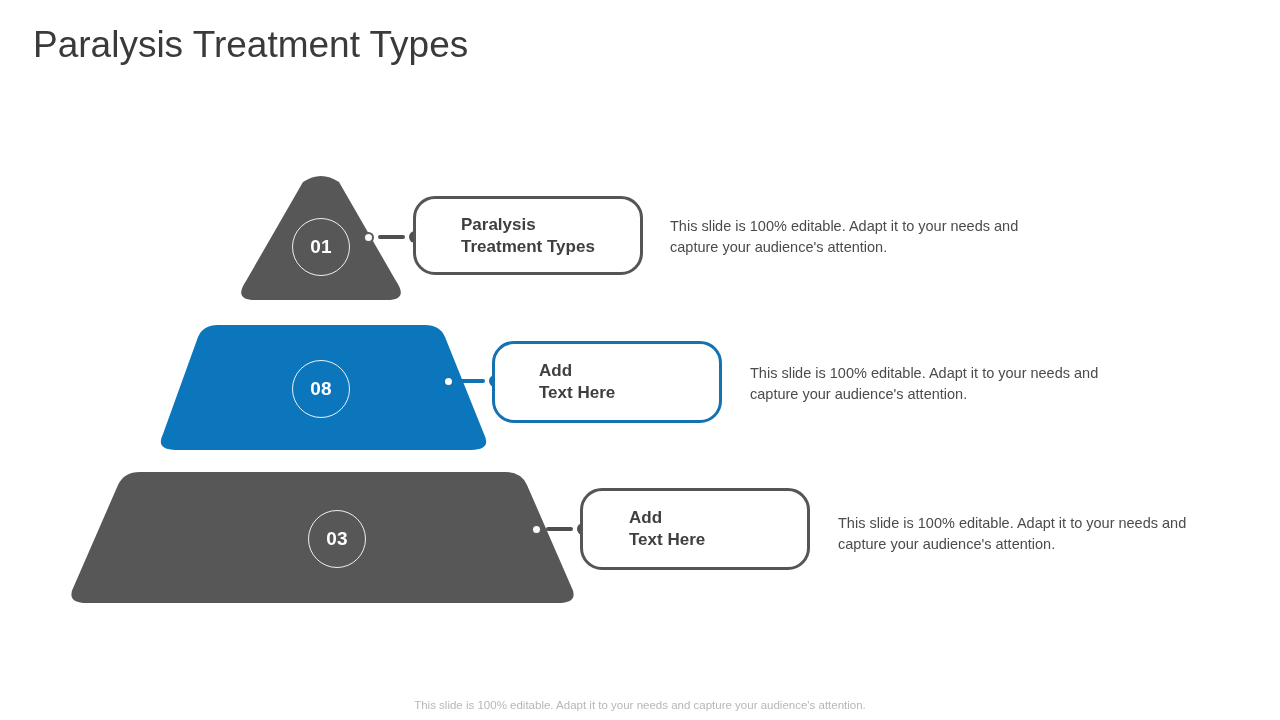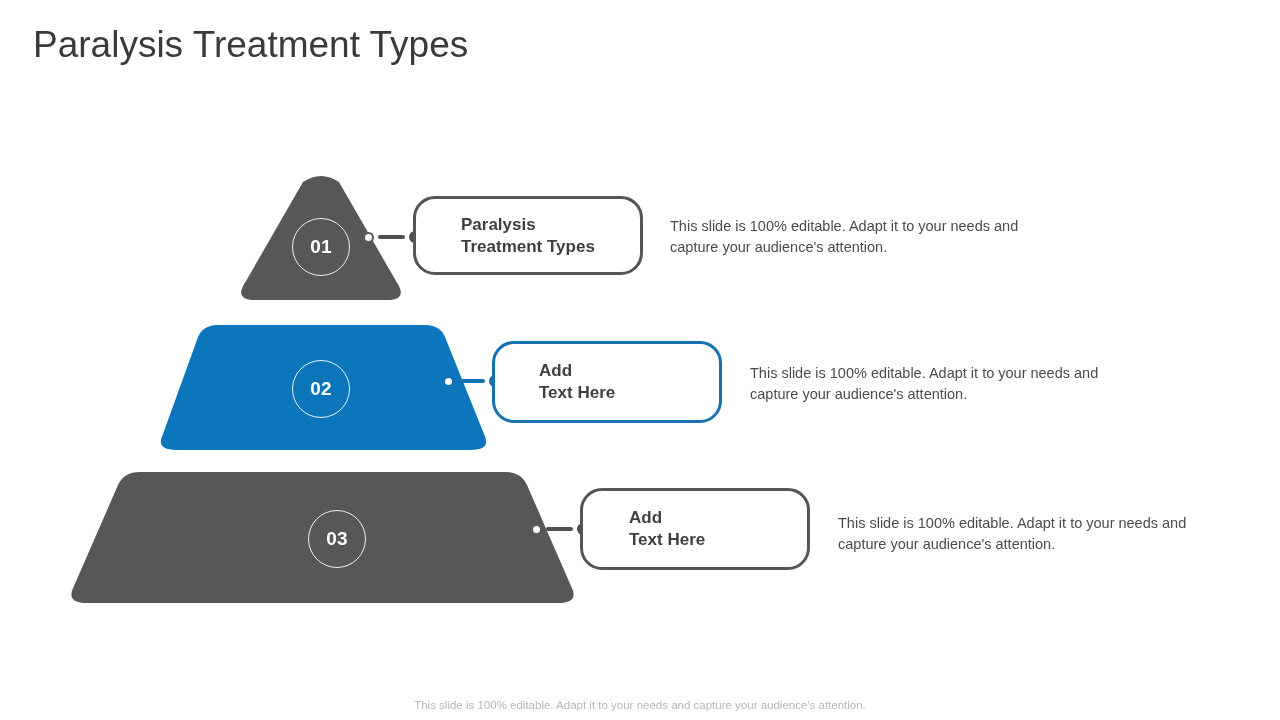--- a/index.html
+++ b/index.html
@@ -192,21 +192,21 @@
              Q 65.0 603.0 74.0 586.0
              L 118.0 485.0
              Q 124.0 472.0 140.0 472.0 Z"></path>
   </svg>
 </div>
 
 <div class="tier-number n1">
   <span>01</span>
 </div>
 <div class="tier-number n2">
-  <span>02</span>
+  <span>08</span>
 </div>
 <div class="tier-number n3">
   <span>03</span>
 </div>
 
 <div class="connector c1">
   <span class="ring"></span>
   <span class="dash"></span>
   <span class="dot"></span>
 </div>

